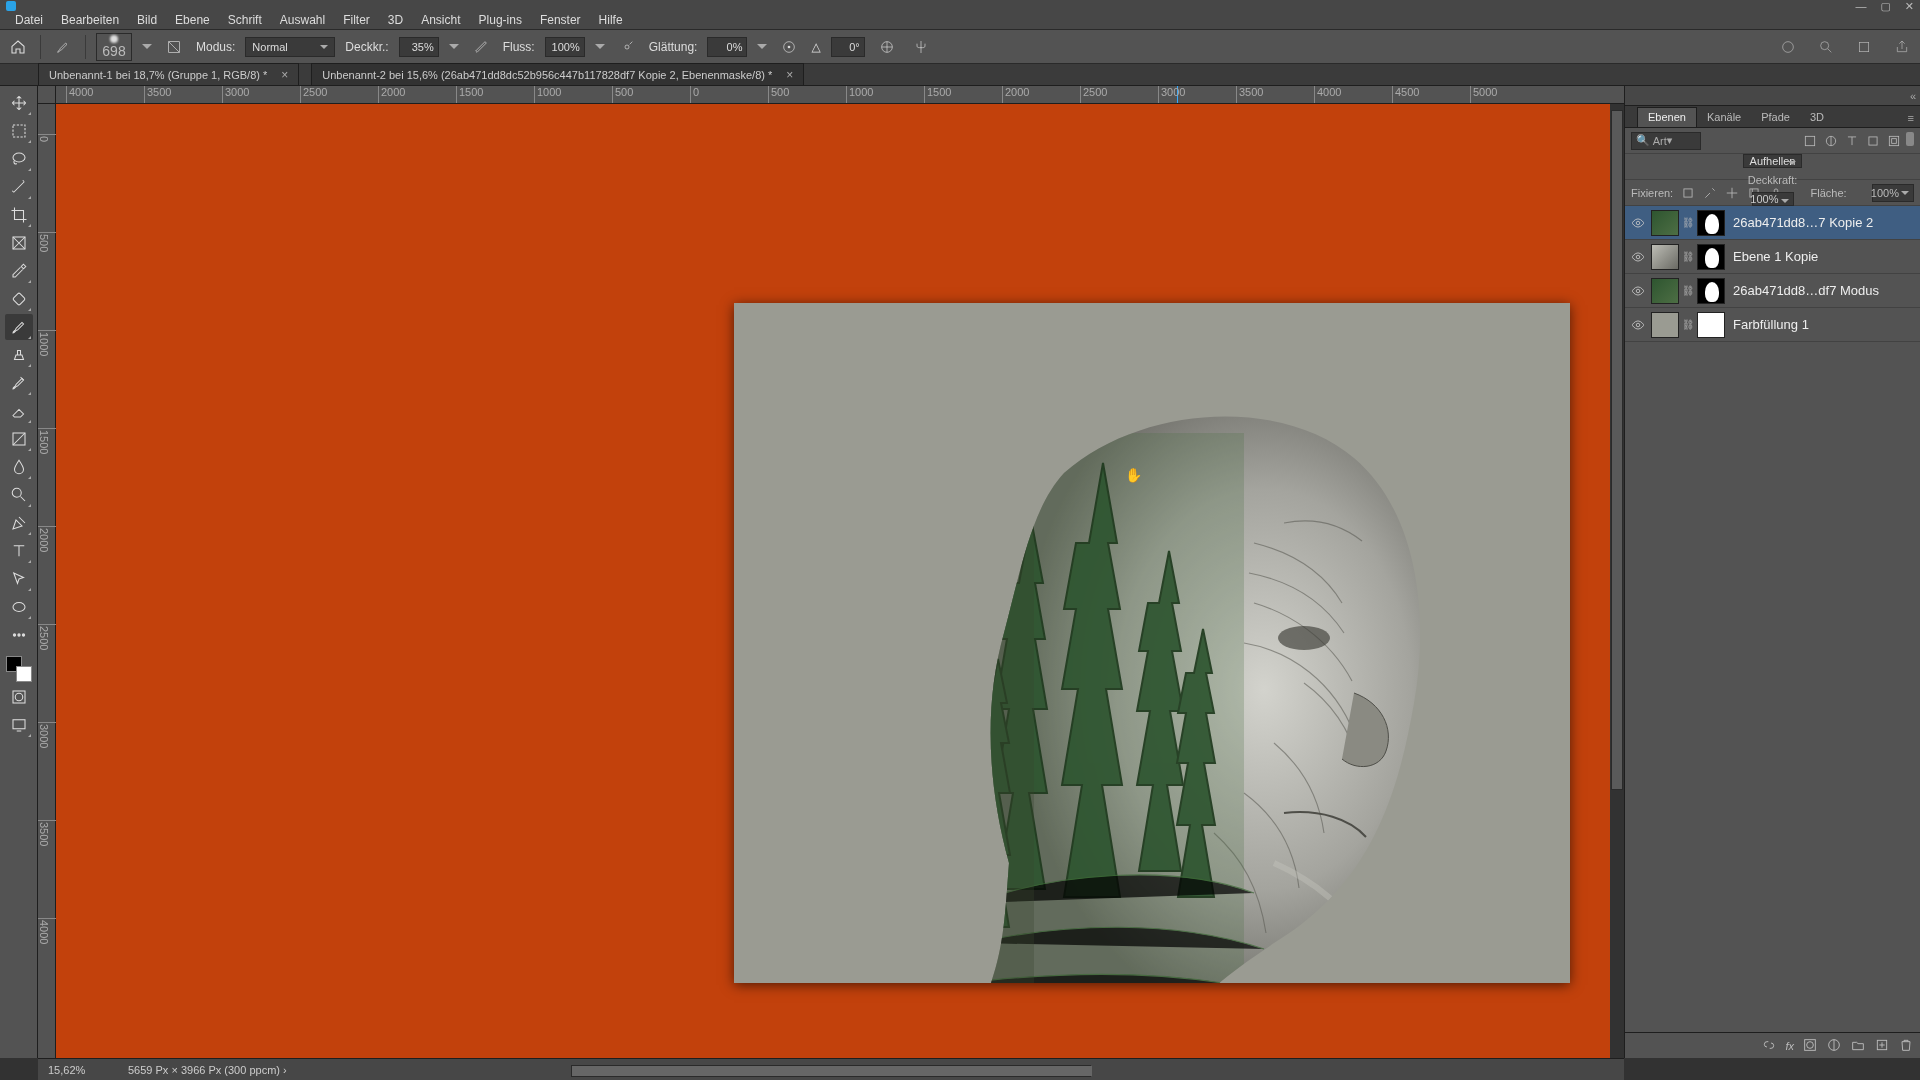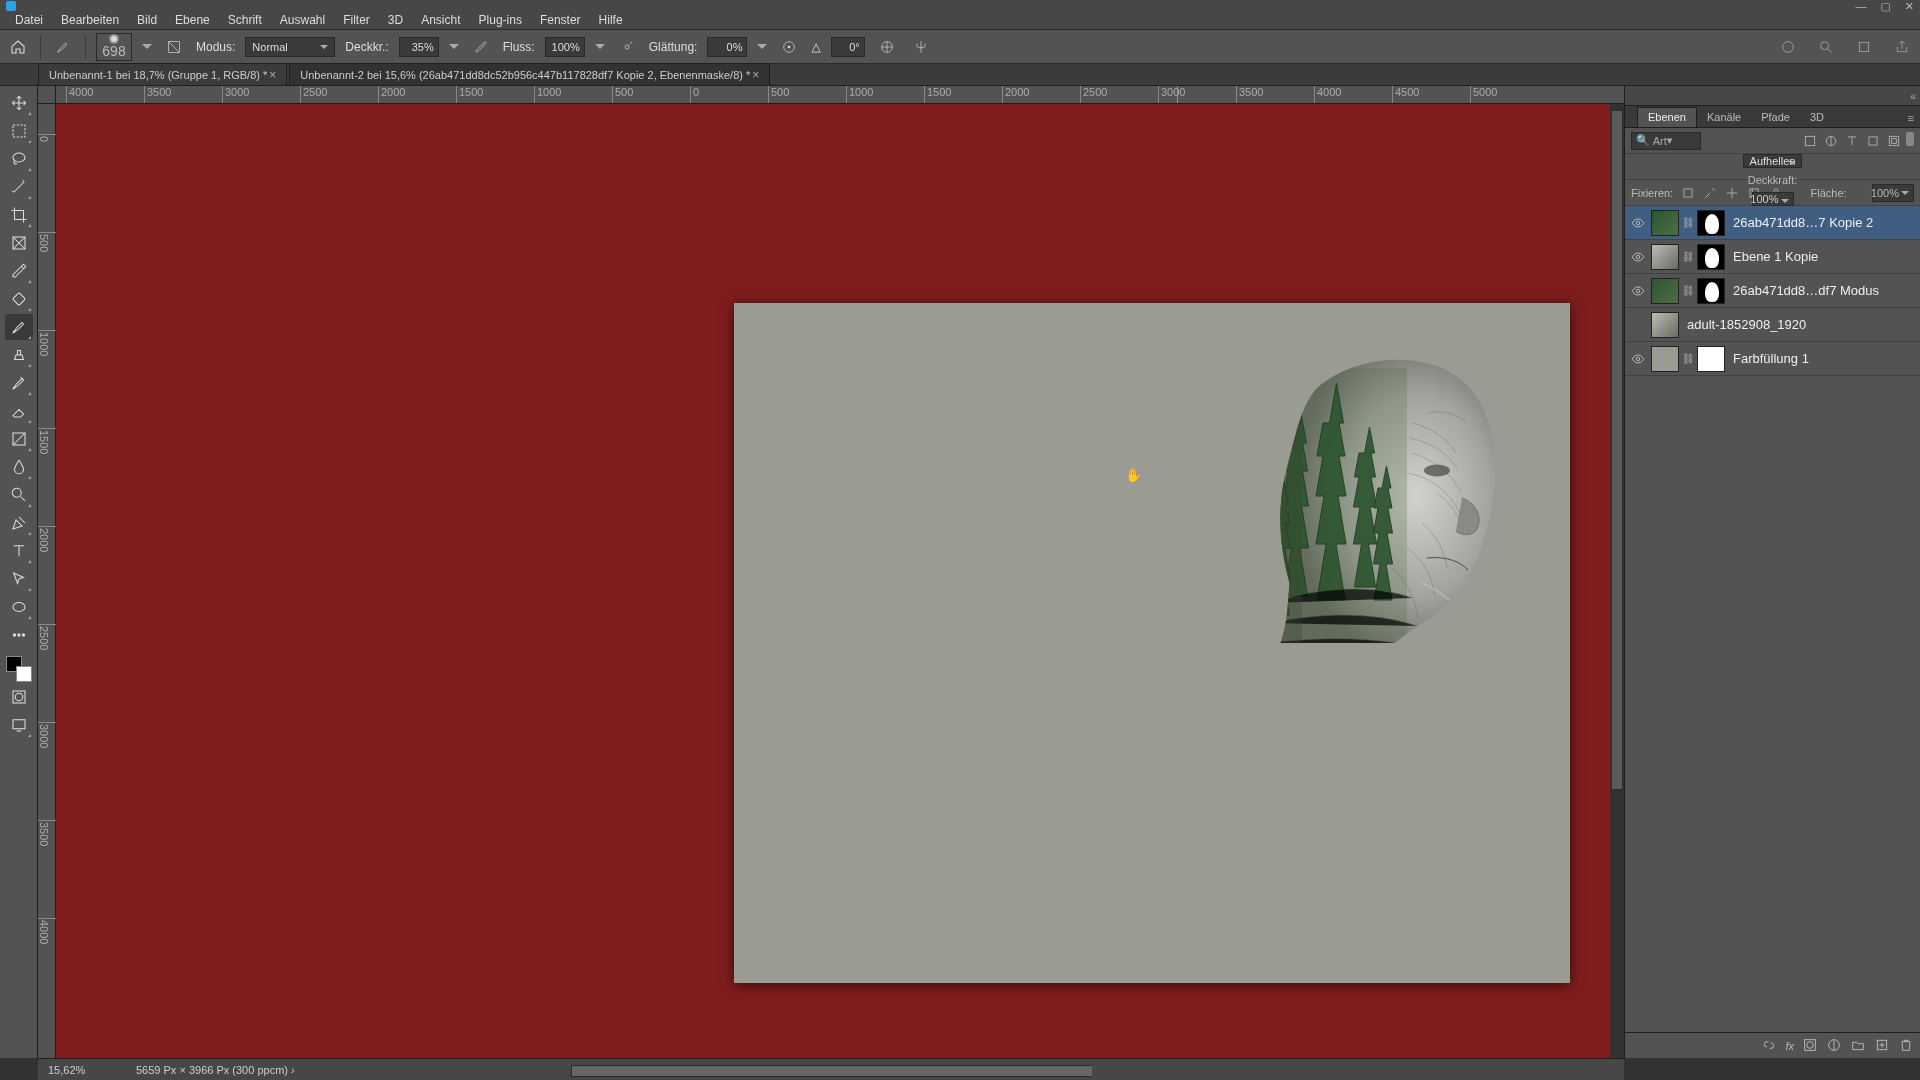--- a/index.html
+++ b/index.html
@@ -25,39 +25,39 @@
 .options .qbtn { width:24px; height:24px; display:flex; align-items:center; justify-content:center; border:1px solid transparent; border-radius:2px; }
 .options .qbtn svg { width:16px; height:16px; }
 .options label { font-size:12px; color:#ddd; }
 .options .sel { height:20px; background:#3a3a3a; border:1px solid #2a2a2a; color:#ddd; padding:0 18px 0 6px; display:flex; align-items:center; position:relative; min-width:90px; }
 .options .sel::after { content:""; position:absolute; right:6px; top:7px; border-left:4px solid transparent; border-right:4px solid transparent; border-top:4px solid #aaa; }
 .options .num { height:20px; width:40px; background:#3a3a3a; border:1px solid #2a2a2a; color:#ddd; text-align:right; padding-right:4px; display:flex; align-items:center; justify-content:flex-end; }
 .right-tools { margin-left:auto; display:flex; gap:14px; align-items:center; color:#bbb; }
 
 
 .tabs { height:22px; background:#3b3b3b; border-bottom:1px solid #1e1e1e; display:flex; align-items:flex-end; padding-left:38px; }
-.tab { height:22px; padding:0 10px; display:flex; align-items:center; gap:2px; background:#323232; border:1px solid #1e1e1e; border-bottom:none; font-size:11px; color:#ccc; margin-right:2px; }
+.tab { height:22px; padding:0 10px; display:flex; align-items:center; gap:14px; background:#323232; border:1px solid #1e1e1e; border-bottom:none; font-size:11px; color:#ccc; margin-right:12px; }
 .tab.inactive { background:#3b3b3b; }
 .tab .x { color:#aaa; font-size:12px; }
 
 
 .workspace { position:absolute; top:86px; bottom:22px; left:0; right:0; display:flex; }
 
 
 .toolbox { width:38px; background:#535353; border-right:1px solid #1e1e1e; display:flex; flex-direction:column; align-items:center; padding-top:4px; gap:2px; }
 .tool { width:28px; height:26px; display:flex; align-items:center; justify-content:center; border-radius:2px; position:relative; }
 .tool.active { background:#3a3a3a; }
 .tool svg { width:18px; height:18px; fill:none; stroke:#ddd; stroke-width:1.4; }
 .tool .dot3 { position:absolute; bottom:1px; right:2px; width:0; height:0; border-left:3px solid transparent; border-bottom:3px solid #aaa; }
 .swatch { margin-top:6px; width:26px; height:26px; position:relative; }
 .swatch .fg { position:absolute; top:0; left:0; width:16px; height:16px; background:#000; border:1px solid #888; }
 .swatch .bg { position:absolute; bottom:0; right:0; width:16px; height:16px; background:#fff; border:1px solid #888; }
 
 
-.doc-area { flex:1; position:relative; background:#7f1d1d; overflow:hidden;text-align:center; }
+.doc-area { flex:1; position:relative; background:#c2410c; overflow:hidden; }
 .h-ruler { position:absolute; top:0; left:18px; right:0; height:18px; background:#535353; border-bottom:1px solid #1e1e1e; display:flex; overflow:hidden; font-size:9px; color:#aaa; }
 .h-ruler .tick { position:absolute; top:0; height:18px; border-left:1px solid #888; padding-left:2px; }
 .v-ruler { position:absolute; top:18px; left:0; width:18px; bottom:0; background:#535353; border-right:1px solid #1e1e1e; font-size:9px; color:#aaa; }
 .v-ruler .tick { position:absolute; left:0; width:18px; border-top:1px solid #888; padding-top:1px; writing-mode:vertical-lr; text-orientation:mixed; }
 .ruler-corner { position:absolute; top:0; left:0; width:18px; height:18px; background:#535353; border-right:1px solid #1e1e1e; border-bottom:1px solid #1e1e1e; }
 .canvas-holder { position:absolute; top:18px; left:18px; right:0; bottom:0; overflow:hidden; }
 .canvas { position:absolute; background:#9a9b92; box-shadow:0 2px 12px rgba(0,0,0,.6); overflow:hidden; }
 .canvas .artwork { position:absolute; }
 
 
@@ -101,21 +101,21 @@
 .layer .mask::after { content:""; position:absolute; top:3px; left:7px; width:14px; height:20px; background:#fff; border-radius:50% 50% 40% 40%; }
 .layer .mask.white { background:#fff; }
 .layer .mask.white::after { display:none; }
 .layer .link { width:10px; height:18px; display:flex; align-items:center; justify-content:center; color:#bbb; font-size:10px; }
 .layer .name { flex:1; font-size:13px; color:#eee; padding-left:4px; white-space:nowrap; overflow:hidden; text-overflow:ellipsis; }
 
 .panel-footer { height:26px; border-top:1px solid #1e1e1e; background:#535353; display:flex; align-items:center; justify-content:flex-end; padding:0 6px; gap:8px; }
 .panel-footer svg { width:16px; height:16px; stroke:#bbb; fill:none; stroke-width:1.4; }
 
 
-.status { position:absolute; bottom:0; left:38px; right:296px; height:22px; background:#474747; border-top:1px solid #1e1e1e; display:flex; align-items:center; padding:0 10px; gap:28px; font-size:11px; color:#ccc; }
+.status { position:absolute; bottom:0; left:38px; right:296px; height:22px; background:#474747; border-top:1px solid #1e1e1e; display:flex; align-items:center; padding:0 10px; gap:20px; font-size:11px; color:#ccc; }
 .status .zoom { width:60px; }
 .status .scroll { position:absolute; left:50%; transform:translateX(-50%); bottom:3px; width:520px; height:12px; background:#3a3a3a; border:1px solid #2a2a2a; }
 .status .scroll .thumb { position:absolute; left:0; width:520px; height:100%; background:#666; }
 
 .cur-hand { position:absolute; font-size:14px; color:#ddd; pointer-events:none; }
 .doc-scrollbar{position:absolute;right:0;top:18px;bottom:0;width:14px;background:#323232;}
 .doc-scrollbar .sb-thumb{position:absolute;left:1px;right:1px;background:#5a5a5a;border:1px solid #2a2a2a;}
 </style>
 </head>
 <body>
@@ -608,25 +608,20 @@
               <path d="M2 12s4-7 10-7 10 7 10 7-4 7-10 7S2 12 2 12z"></path>
               <circle cx="12" cy="12" r="3"></circle>
             </svg>
           </div>
           <div class="thumb" style="background:linear-gradient(135deg,#2e5530,#4d6e44)"></div>
           <div class="link">⛓</div>
           <div class="mask"></div>
           <div class="name">26ab471dd8…df7 Modus</div>
         </div>
         <div class="layer">
-          <div class="eye"></div>
-          <div class="thumb" style="background:linear-gradient(135deg,#bdbdb5,#6a6a64)"></div>
-          <div class="name">adult-1852908_1920</div>
-        </div>
-        <div class="layer">
           <div class="eye">
             <svg viewBox="0 0 24 24">
               <path d="M2 12s4-7 10-7 10 7 10 7-4 7-10 7S2 12 2 12z"></path>
               <circle cx="12" cy="12" r="3"></circle>
             </svg>
           </div>
           <div class="thumb" style="background:#9a9b92"></div>
           <div class="link">⛓</div>
           <div class="mask white"></div>
           <div class="name">Farbfüllung 1</div>

